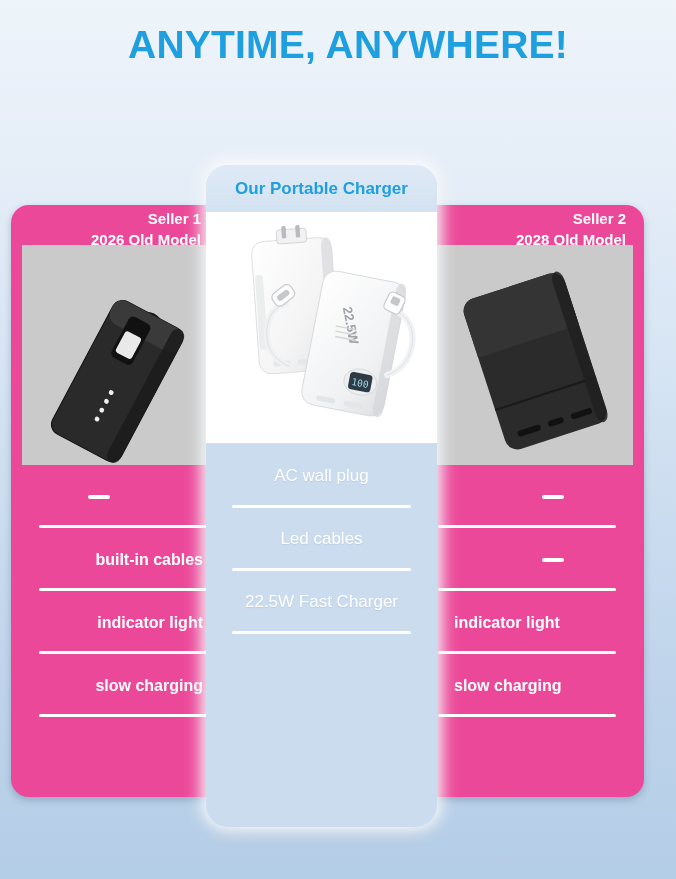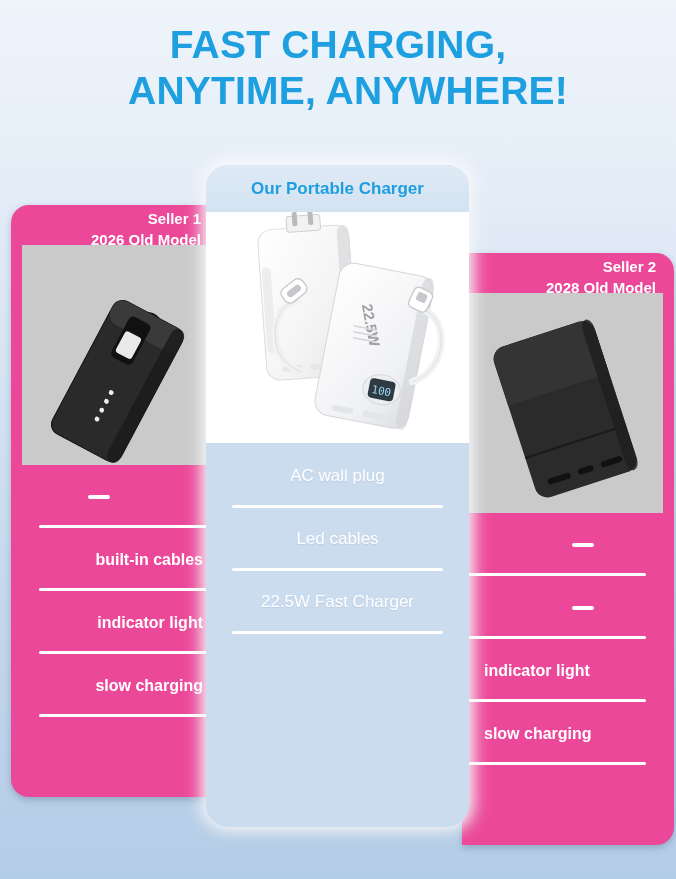--- a/index.html
+++ b/index.html
@@ -33,21 +33,21 @@
   .panel {
     position: absolute;
     top: 205px;
     width: 212px;
     height: 592px;
     background: #ec4899;
     overflow: hidden;
     box-shadow: 0 3px 7px rgba(60,80,110,0.30);
   }
   .panel-left  { left: 11px;  border-radius: 18px 0 0 18px; }
-  .panel-right { left: 462px; border-radius: 0 18px 18px 0; margin-top: 48px; }
+  .panel-right { left: 432px; border-radius: 0 18px 18px 0; }
 
   .panel-head {
     height: 40px;
     color: #ffffff;
     font-size: 15px;
     font-weight: bold;
     line-height: 1.38;
     padding: 4px 14px 0 14px;
   }
   .panel-left  .panel-head { text-align: right; padding-right: 22px; }
@@ -97,21 +97,21 @@
     font-size: 0;
   }
   .panel-left  .spec.dash  { justify-content: center; padding-right: 36px; }
   .panel-right .spec.dash  { justify-content: center; padding-left: 30px; padding-right: 0; }
 
   
   .center-card {
     position: absolute;
     top: 165px;
     left: 206px;
-    width: 263px;
+    width: 231px;
     height: 662px;
     border-radius: 22px;
     background: #ccdcef;
     overflow: hidden;
     box-shadow: 0 0 16px 5px rgba(255,255,255,0.95),
                 0 6px 16px rgba(70,95,130,0.20);
     z-index: 5;
   }
 
   .center-head {
@@ -155,21 +155,20 @@
     border-radius: 2px;
   }
 
   
   .prod-svg { position: absolute; inset: 0; width: 100%; height: 100%; }
 </style>
 </head>
 <body>
 
 <div class="headline">
-  <span class="l1">FAST CHARGING,</span>
   <span class="l2">ANYTIME, ANYWHERE!</span>
 </div>
 
 <div class="panel panel-left">
 
   <div class="panel-head">
     <div>Seller 1</div>
     <div>2026 Old Model</div>
   </div>
 

